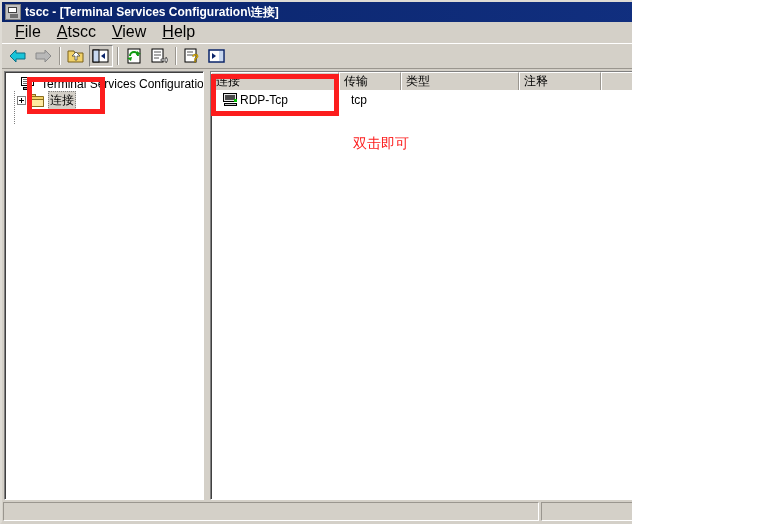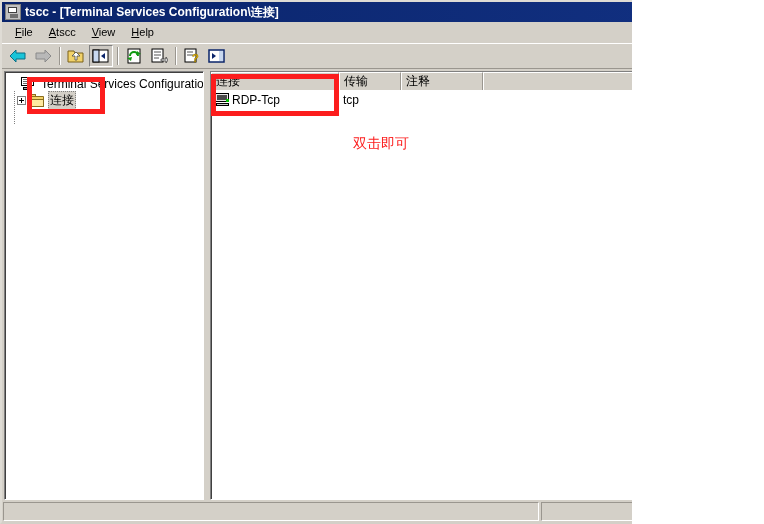--- a/index.html
+++ b/index.html
@@ -108,21 +108,21 @@
     width: 760px; height: 20px;
     background: #d4d0c8;
     display: flex;
     align-items: center;
     padding-left: 5px;
     box-sizing: border-box;
     border-bottom: 1px solid #d4d0c8;
   }
   .menu-item {
     padding: 2px 8px;
-    font-size: 11px;
+    font-size: 16px;
     color: #000000;
     cursor: default;
     white-space: nowrap;
   }
   .menu-item u { text-decoration: underline; }
 
   
   .toolbar {
     position: absolute;
     left: 2px; top: 43px;
@@ -327,20 +327,21 @@
     cursor: default;
     overflow: hidden;
   }
   .lv-col.filler { border-right: none; flex: 1 1 auto; }
   .lv-row {
     display: flex;
     align-items: center;
     height: 19px;
     font-size: 12px;
     cursor: default;
+    margin-left: 8px;
   }
   .lv-cell {
     height: 19px;
     display: flex;
     align-items: center;
     padding-left: 4px;
     box-sizing: border-box;
     white-space: nowrap;
     overflow: hidden;
   }
@@ -536,20 +537,21 @@
 
       </div>
     </div>
 
     <div class="splitter"></div>
 
     <div class="list-pane">
       <div class="lv-header">
         <div class="lv-col" style="width:128px">连接</div>
         <div class="lv-col" style="width:62px">传输</div>
+        <div class="lv-col" style="width:118px">类型</div>
         <div class="lv-col" style="width:82px">注释</div>
         <div class="lv-col filler"></div>
       </div>
 
       <div class="lv-row">
         <div class="lv-cell" style="width:128px">
           <span class="ic-rdp">
             <span class="mon"></span>
               <span class="dot"></span>
               <span class="kb"></span>

